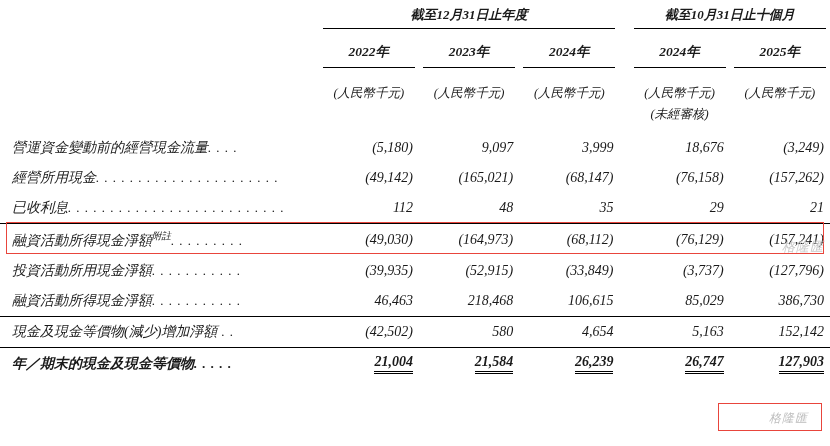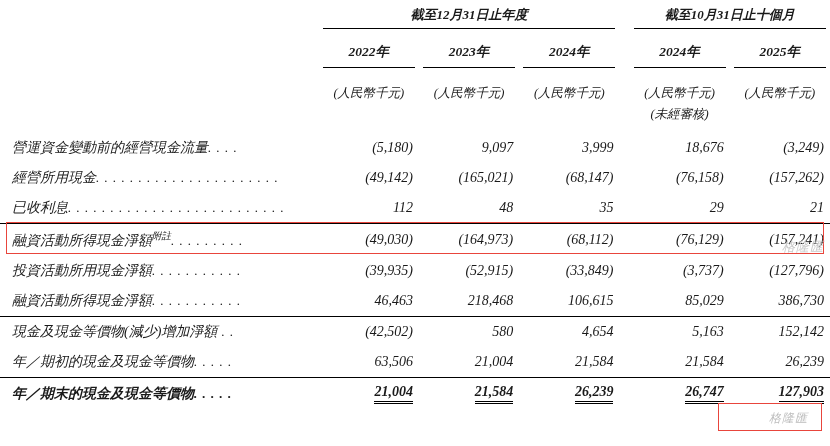--- a/index.html
+++ b/index.html
@@ -291,31 +291,20 @@
           <span>現金及現金等價物(減少)增加淨額</span><span class="leader"> . .</span>
         </td>
         <td class="num">(42,502)</td>
         <td class="num">580</td>
         <td class="num">4,654</td>
         <td class="gap"></td>
         <td class="num">5,163</td>
         <td class="num">152,142</td>
       </tr>
 
-      <tr>
-        <td class="label">
-          <span>年／期初的現金及現金等價物</span><span class="leader">. . . . .</span>
-        </td>
-        <td class="num">63,506</td>
-        <td class="num">21,004</td>
-        <td class="num">21,584</td>
-        <td class="gap"></td>
-        <td class="num">21,584</td>
-        <td class="num">26,239</td>
-      </tr>
 
 
       <tr class="rule-above total">
         <td class="label">
           <span>年／期末的現金及現金等價物</span><span class="leader">. . . . .</span>
         </td>
         <td class="num"><span class="dbl-underline">21,004</span></td>
         <td class="num"><span class="dbl-underline">21,584</span></td>
         <td class="num"><span class="dbl-underline">26,239</span></td>
         <td class="gap"></td>

